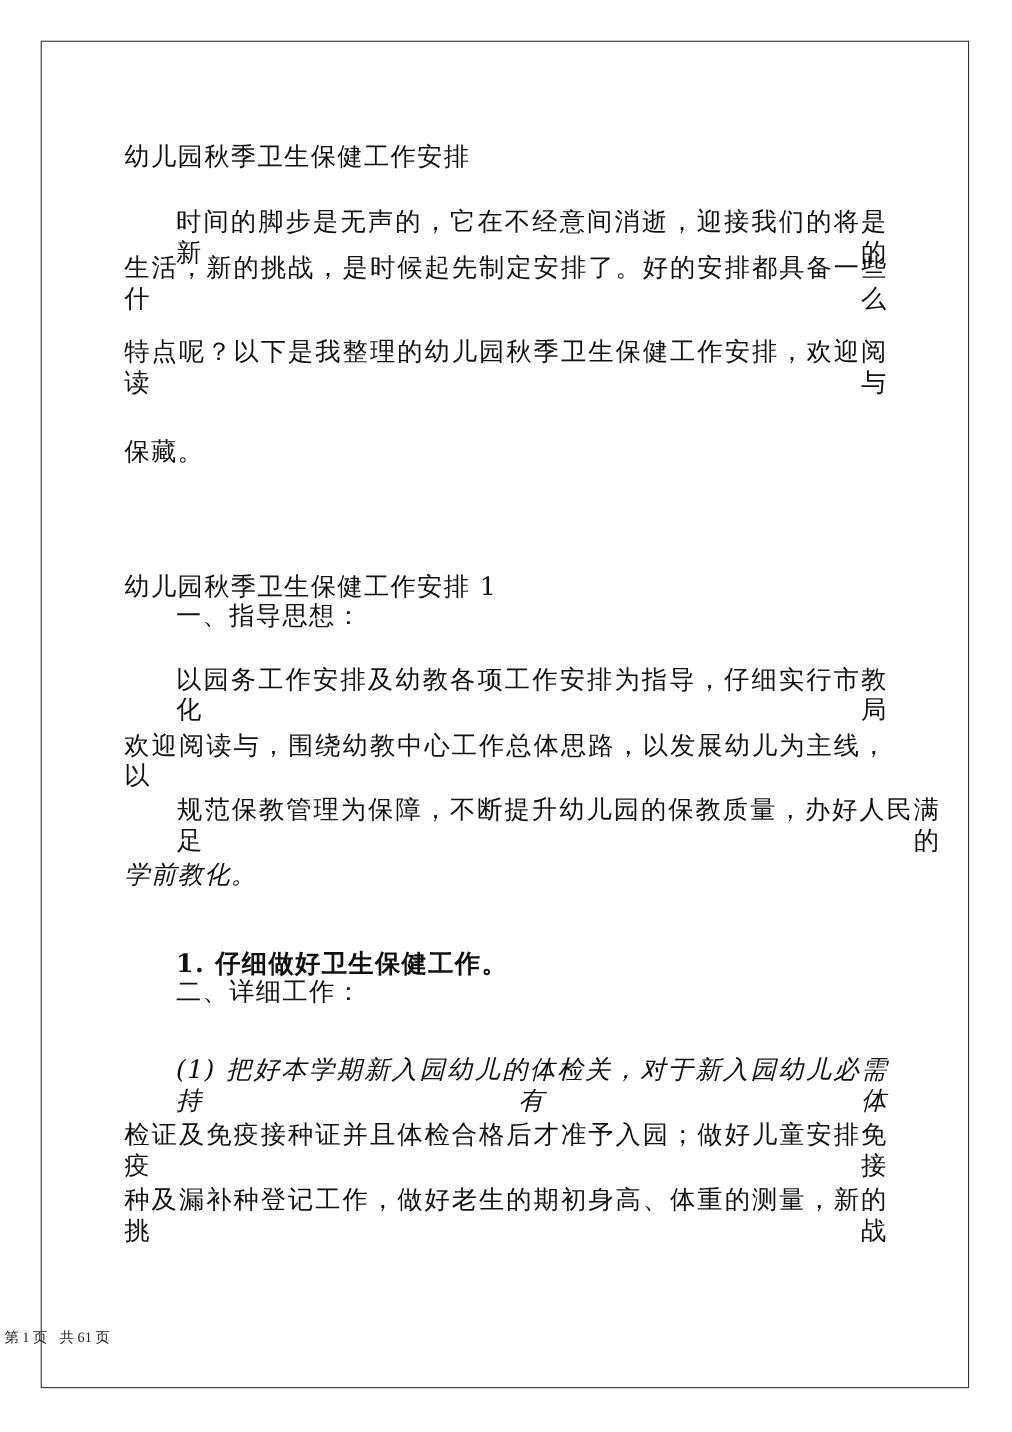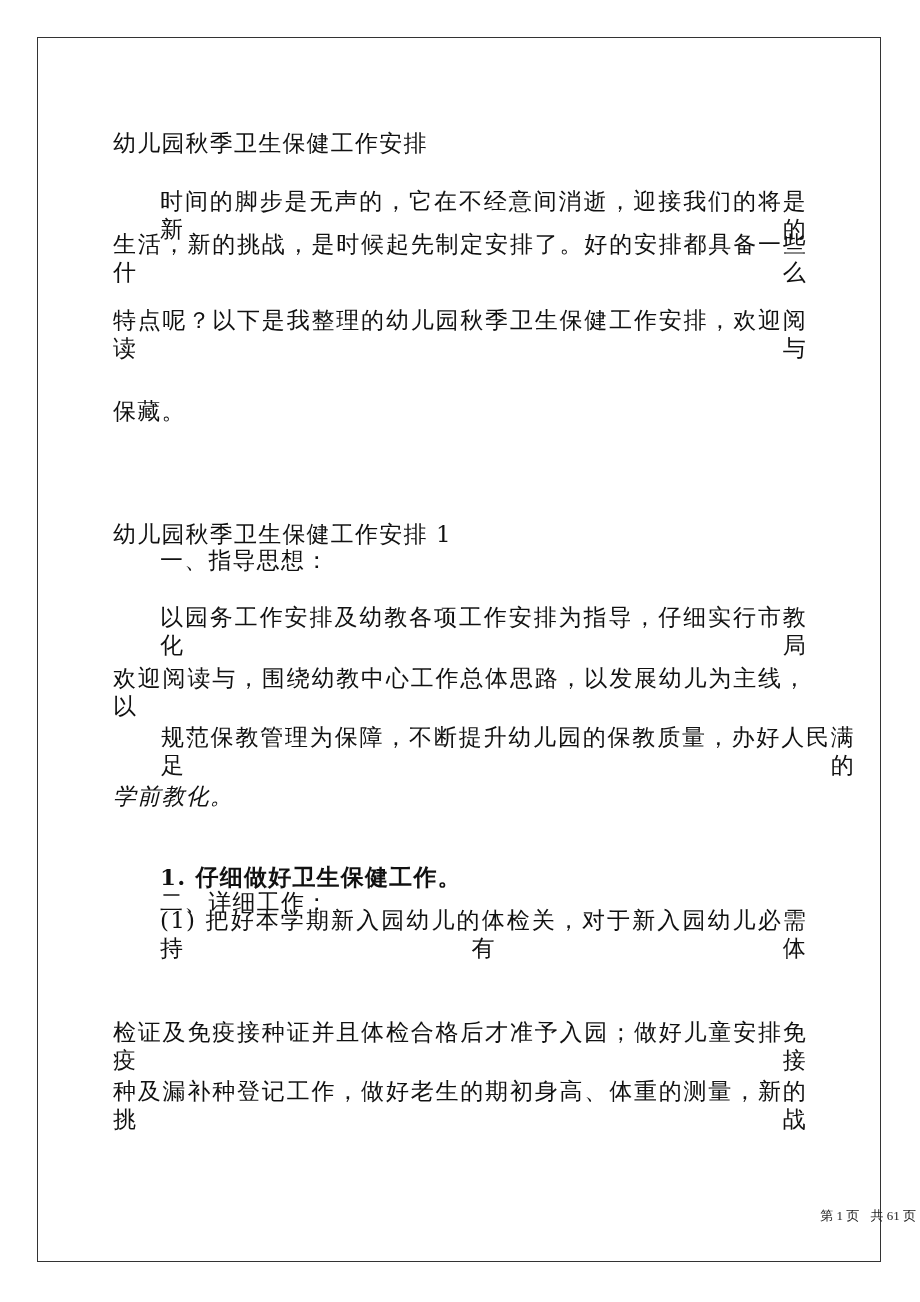--- a/index.html
+++ b/index.html
@@ -41,21 +41,21 @@
     }
     .indent {
       left: 160px;
       width: 647px;
     }
     .footer {
       position: absolute;
       left: 0;
       width: 920px;
       top: 1207px;
-      text-align: right;
+      text-align: left;
       font-size: 13px;
       color: #222222;
       font-family: "Liberation Serif", "DejaVu Serif", serif;
     }
     .footer span { margin: 0 4px; }
   </style>
 </head>
 <body>
 
 <div class="page-frame"></div>
@@ -73,20 +73,20 @@
 
 <div class="line indent justify" style="top:605px;font-family:Liberation Mono, monospace;">以园务工作安排及幼教各项工作安排为指导，仔细实行市教化局</div>
 <div class="line justify" style="top:664px;">欢迎阅读与，围绕幼教中心工作总体思路，以发展幼儿为主线，以</div>
 <div class="line justify" style="top:723px;margin-left:48px;">规范保教管理为保障，不断提升幼儿园的保教质量，办好人民满足的</div>
 <div class="line" style="top:782px;font-style:italic;">学前教化。</div>
 
 <div class="line indent" style="top:888px;">二、详细工作：</div>
 
 <div class="line indent" style="top:863px;font-weight:bold;">1. 仔细做好卫生保健工作。</div>
 
-<div class="line indent justify" style="top:906px;">(1) 把好本学期新入园幼儿的体检关，对于新入园幼儿必需持有体</div>
+<div class="line indent justify" style="top:959px;font-style:italic;">(1) 把好本学期新入园幼儿的体检关，对于新入园幼儿必需持有体</div>
 <div class="line justify" style="top:1018px;">检证及免疫接种证并且体检合格后才准予入园；做好儿童安排免疫接</div>
 <div class="line justify" style="top:1077px;">种及漏补种登记工作，做好老生的期初身高、体重的测量，新的挑战</div>
 
 <div class="footer">
   <span>第 1 页</span>
   <span>共 61 页</span>
 </div>
 
 </body></html>

